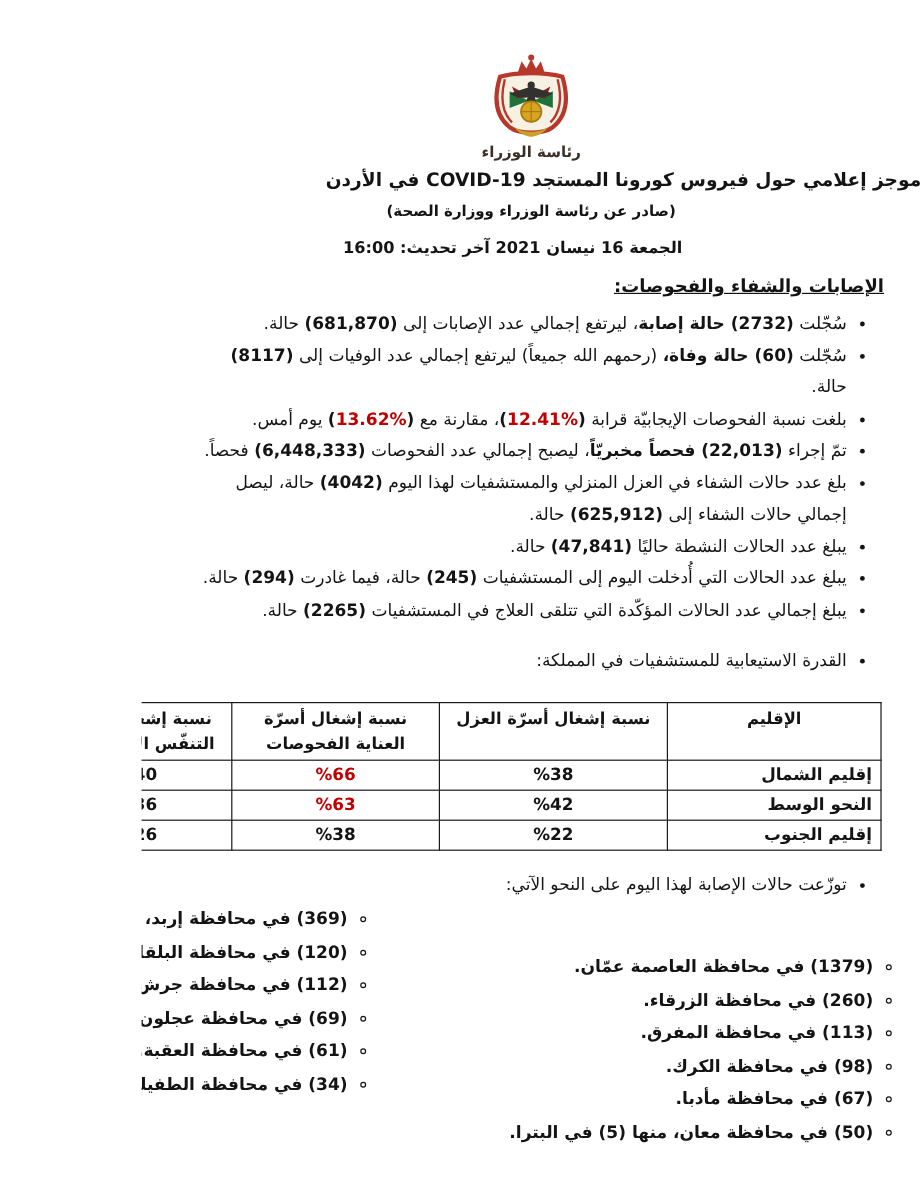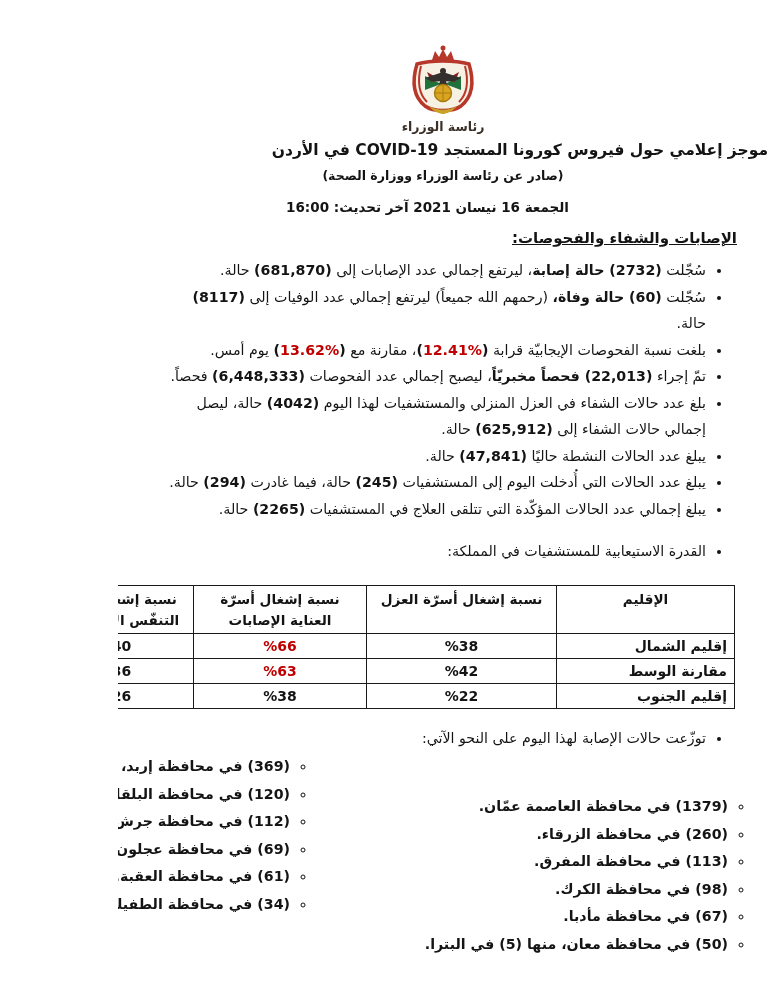--- a/index.html
+++ b/index.html
@@ -127,33 +127,33 @@
 
   <ul class="stats capacity">
     <li>القدرة الاستيعابية للمستشفيات في المملكة:</li>
   </ul>
 
   <table class="cap-table">
     <thead>
       <tr>
         <th class="col-region">الإقليم</th>
         <th class="col-iso">نسبة إشغال أسرّة العزل</th>
-        <th class="col-icu">نسبة إشغال أسرّة العناية الإصابات</th>
+        <th class="col-icu">نسبة إشغال أسرّة العناية الفحوصات</th>
         <th class="col-vent">نسبة إشغال أجهزة التنفّس الاصطناعي</th>
       </tr>
     </thead>
     <tbody>
         <tr>
           <td class="region">إقليم الشمال</td>
           <td>%38</td>
           <td class="red">%66</td>
           <td>%40</td>
         </tr>
         <tr>
-          <td class="region">مقارنة الوسط</td>
+          <td class="region">النحو الوسط</td>
           <td>%42</td>
           <td class="red">%63</td>
           <td>%36</td>
         </tr>
         <tr>
           <td class="region">إقليم الجنوب</td>
           <td>%22</td>
           <td>%38</td>
           <td>%26</td>
         </tr>

